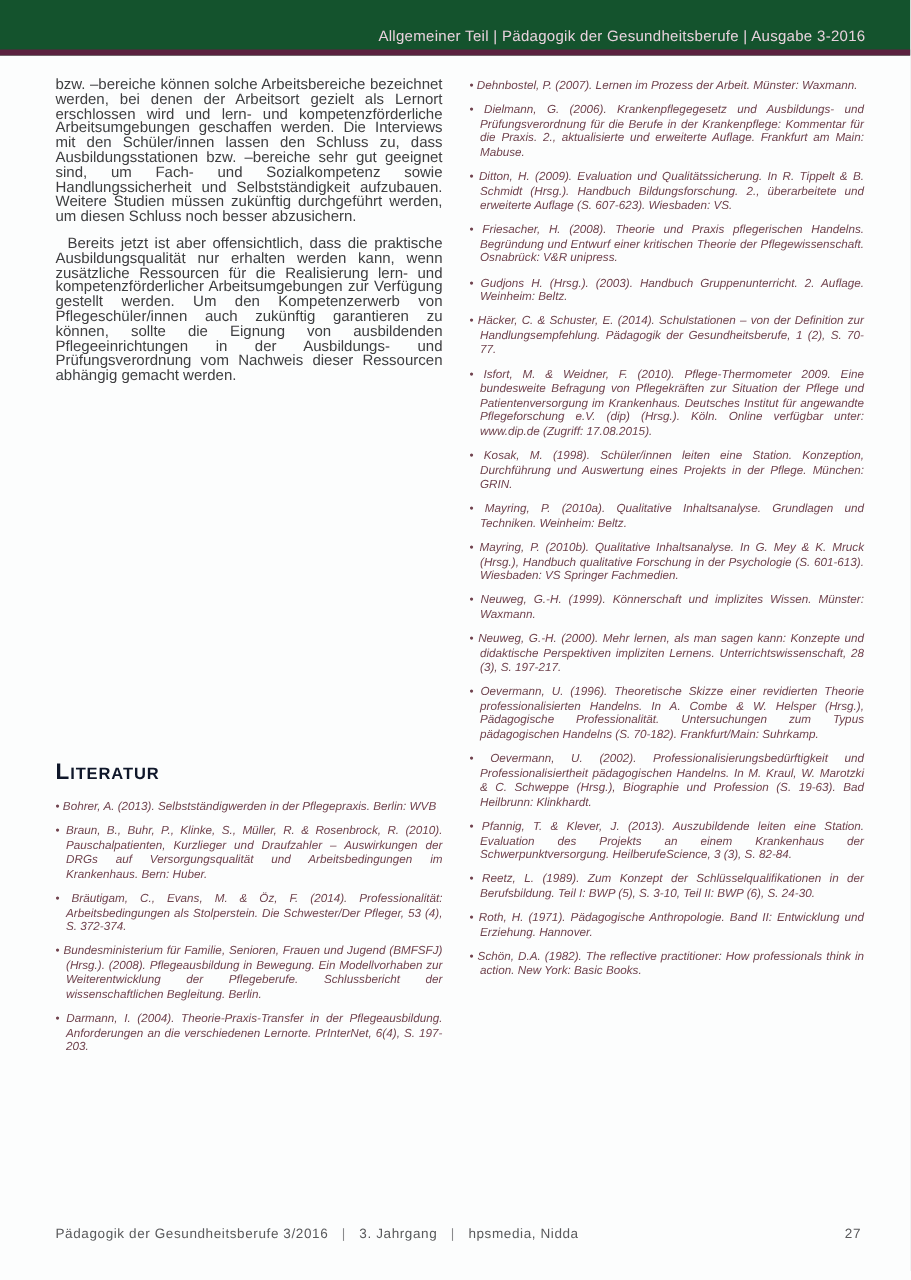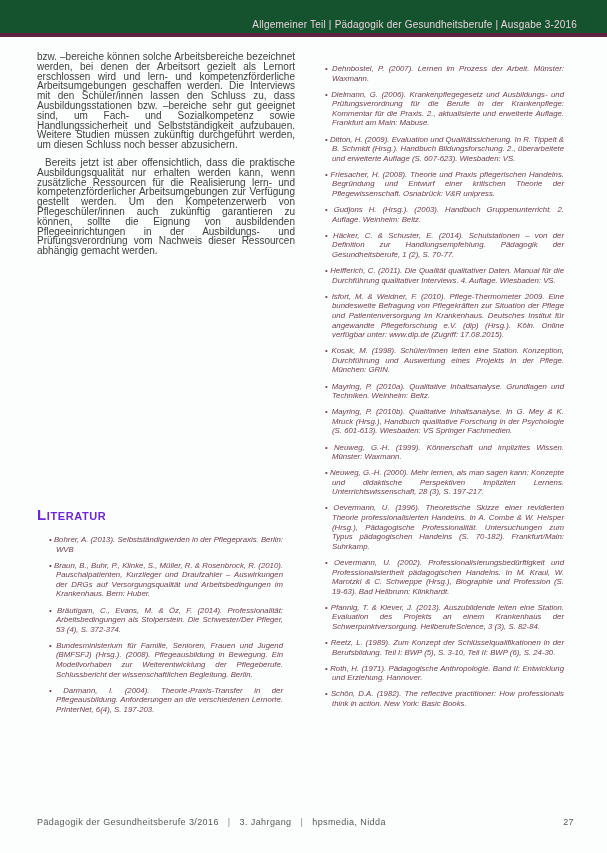--- a/index.html
+++ b/index.html
@@ -46,26 +46,26 @@
     hyphens:manual;
   }
   .body-para.indent { text-indent:8px; }
 
   .lit-heading {
     margin:250px 0 10px 0;
     font-size:15px;
     font-weight:bold;
     font-variant:small-caps;
     letter-spacing:0.6px;
-    color:#6d28d9;
+    color:#0f172a;
   }
 
   .ref-list {
     list-style:none;
-    margin:12px; padding:0;
+    margin:0; padding:0;
   }
   .ref {
     margin:0 0 6.5px 0;
     padding-left:7px;
     text-indent:-7px;
     font-size:7.8px;
     line-height:9.6px;
     font-style:italic;
     color:#70434e;
     text-align:justify;
@@ -110,21 +110,20 @@
     </section>
 
     <section class="col col-right">
       <ul class="ref-list">
         <li class="ref"><span class="bullet">•</span> <span class="ref-text">Dehnbostel, P. (2007). Lernen im Prozess der Arbeit. Münster: Waxmann.</span></li>
         <li class="ref"><span class="bullet">•</span> <span class="ref-text">Dielmann, G. (2006). Krankenpflegegesetz und Ausbildungs- und Prüfungsverordnung für die Berufe in der Krankenpflege: Kommentar für die Praxis. 2., aktualisierte und erweiterte Auflage. Frankfurt am Main: Mabuse.</span></li>
         <li class="ref"><span class="bullet">•</span> <span class="ref-text">Ditton, H. (2009). Evaluation und Qualitätssicherung. In R. Tippelt &amp; B. Schmidt (Hrsg.). Handbuch Bildungsforschung. 2., überarbeitete und erweiterte Auflage (S. 607-623). Wiesbaden: VS.</span></li>
         <li class="ref"><span class="bullet">•</span> <span class="ref-text">Friesacher, H. (2008). Theorie und Praxis pflegerischen Handelns. Begründung und Entwurf einer kritischen Theorie der Pflegewissenschaft. Osnabrück: V&amp;R unipress.</span></li>
         <li class="ref"><span class="bullet">•</span> <span class="ref-text">Gudjons H. (Hrsg.). (2003). Handbuch Gruppenunterricht. 2. Auflage. Weinheim: Beltz.</span></li>
         <li class="ref"><span class="bullet">•</span> <span class="ref-text">Häcker, C. &amp; Schuster, E. (2014). Schulstationen – von der Definition zur Handlungsempfehlung. Pädagogik der Gesundheitsberufe, 1 (2), S. 70-77.</span></li>
-        <li class="ref"><span class="bullet">•</span> <span class="ref-text">Helfferich, C. (2011). Die Qualität qualitativer Daten. Manual für die Durchführung qualitativer Interviews. 4. Auflage. Wiesbaden: VS.</span></li>
         <li class="ref"><span class="bullet">•</span> <span class="ref-text">Isfort, M. &amp; Weidner, F. (2010). Pflege-Thermometer 2009. Eine bundesweite Befragung von Pflegekräften zur Situation der Pflege und Patientenversorgung im Krankenhaus. Deutsches Institut für angewandte Pflegeforschung e.V. (dip) (Hrsg.). Köln. Online verfügbar unter: www.dip.de (Zugriff: 17.08.2015).</span></li>
         <li class="ref"><span class="bullet">•</span> <span class="ref-text">Kosak, M. (1998). Schüler/innen leiten eine Station. Konzeption, Durchführung und Auswertung eines Projekts in der Pflege. München: GRIN.</span></li>
         <li class="ref"><span class="bullet">•</span> <span class="ref-text">Mayring, P. (2010a). Qualitative Inhaltsanalyse. Grundlagen und Techniken. Weinheim: Beltz.</span></li>
         <li class="ref"><span class="bullet">•</span> <span class="ref-text">Mayring, P. (2010b). Qualitative Inhaltsanalyse. In G. Mey &amp; K. Mruck (Hrsg.), Handbuch qualitative Forschung in der Psychologie (S. 601-613). Wiesbaden: VS Springer Fachmedien.</span></li>
         <li class="ref"><span class="bullet">•</span> <span class="ref-text">Neuweg, G.-H. (1999). Könnerschaft und implizites Wissen. Münster: Waxmann.</span></li>
         <li class="ref"><span class="bullet">•</span> <span class="ref-text">Neuweg, G.-H. (2000). Mehr lernen, als man sagen kann: Konzepte und didaktische Perspektiven impliziten Lernens. Unterrichtswissenschaft, 28 (3), S. 197-217.</span></li>
         <li class="ref"><span class="bullet">•</span> <span class="ref-text">Oevermann, U. (1996). Theoretische Skizze einer revidierten Theorie professionalisierten Handelns. In A. Combe &amp; W. Helsper (Hrsg.), Pädagogische Professionalität. Untersuchungen zum Typus pädagogischen Handelns (S. 70-182). Frankfurt/Main: Suhrkamp.</span></li>
         <li class="ref"><span class="bullet">•</span> <span class="ref-text">Oevermann, U. (2002). Professionalisierungsbedürftigkeit und Professionalisiertheit pädagogischen Handelns. In M. Kraul, W. Marotzki &amp; C. Schweppe (Hrsg.), Biographie und Profession (S. 19-63). Bad Heilbrunn: Klinkhardt.</span></li>
         <li class="ref"><span class="bullet">•</span> <span class="ref-text">Pfannig, T. &amp; Klever, J. (2013). Auszubildende leiten eine Station. Evaluation des Projekts an einem Krankenhaus der Schwerpunktversorgung. HeilberufeScience, 3 (3), S. 82-84.</span></li>
         <li class="ref"><span class="bullet">•</span> <span class="ref-text">Reetz, L. (1989). Zum Konzept der Schlüsselqualifikationen in der Berufsbildung. Teil I: BWP (5), S. 3-10, Teil II: BWP (6), S. 24-30.</span></li>

